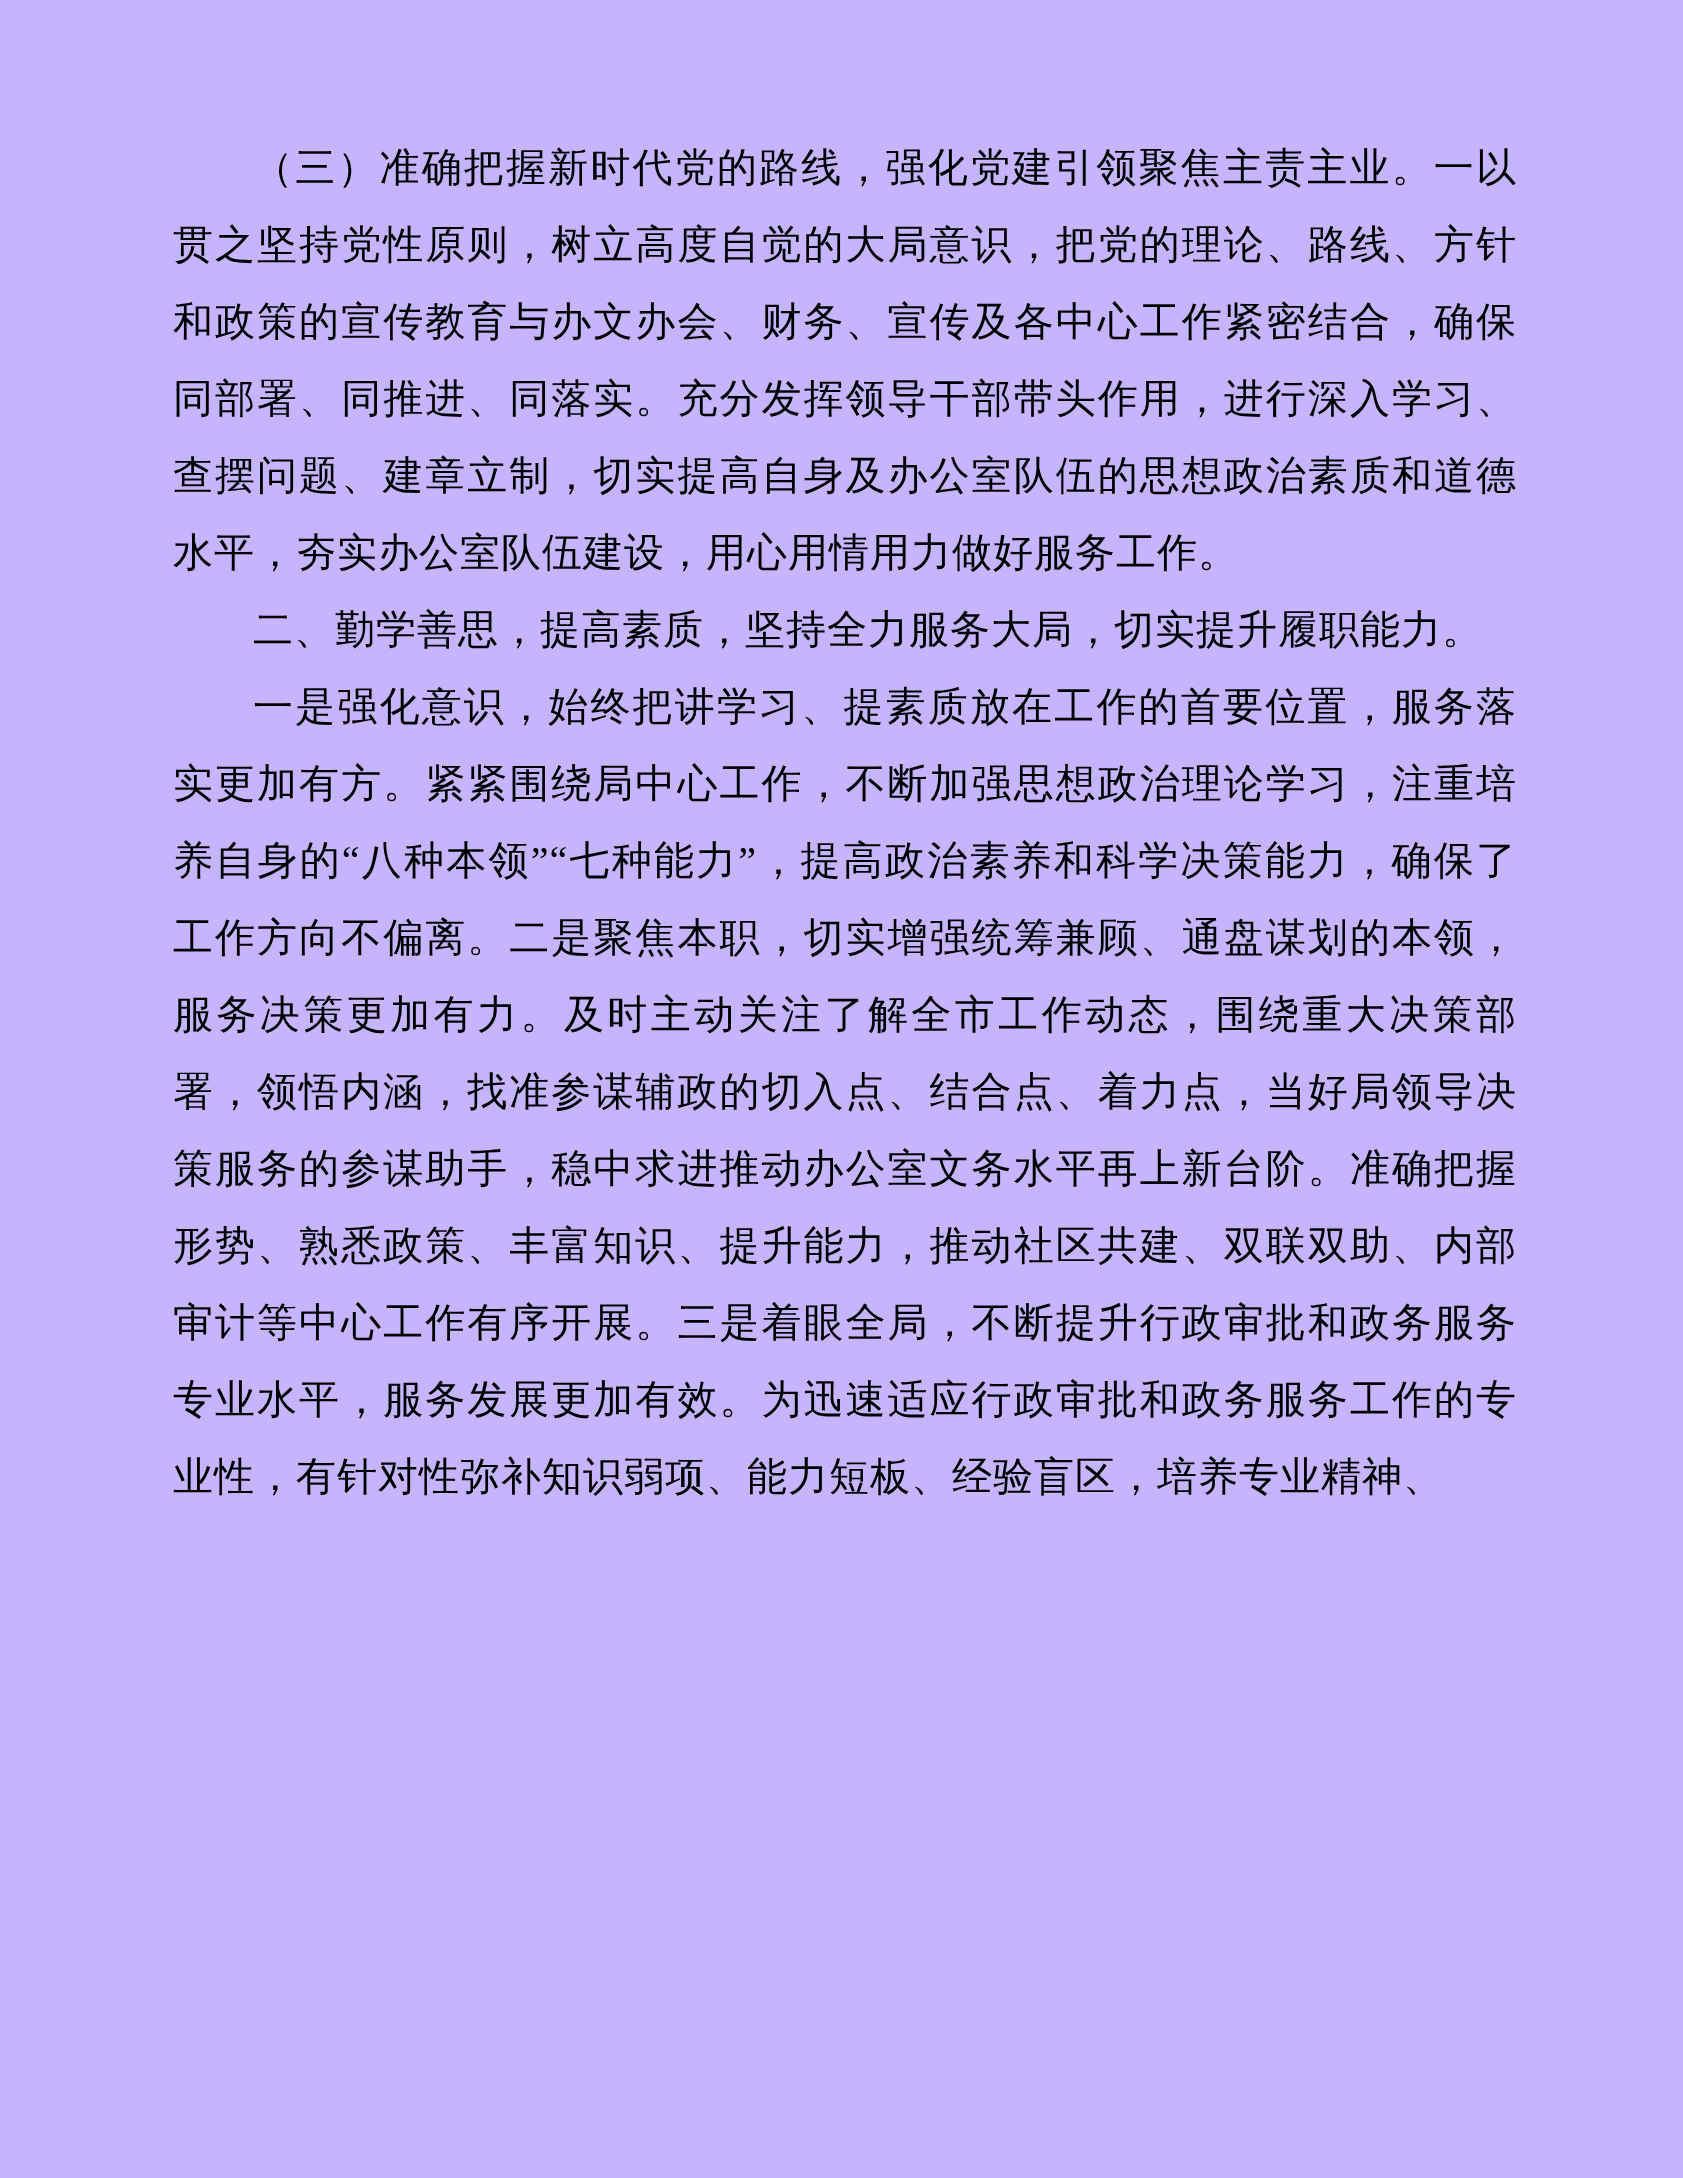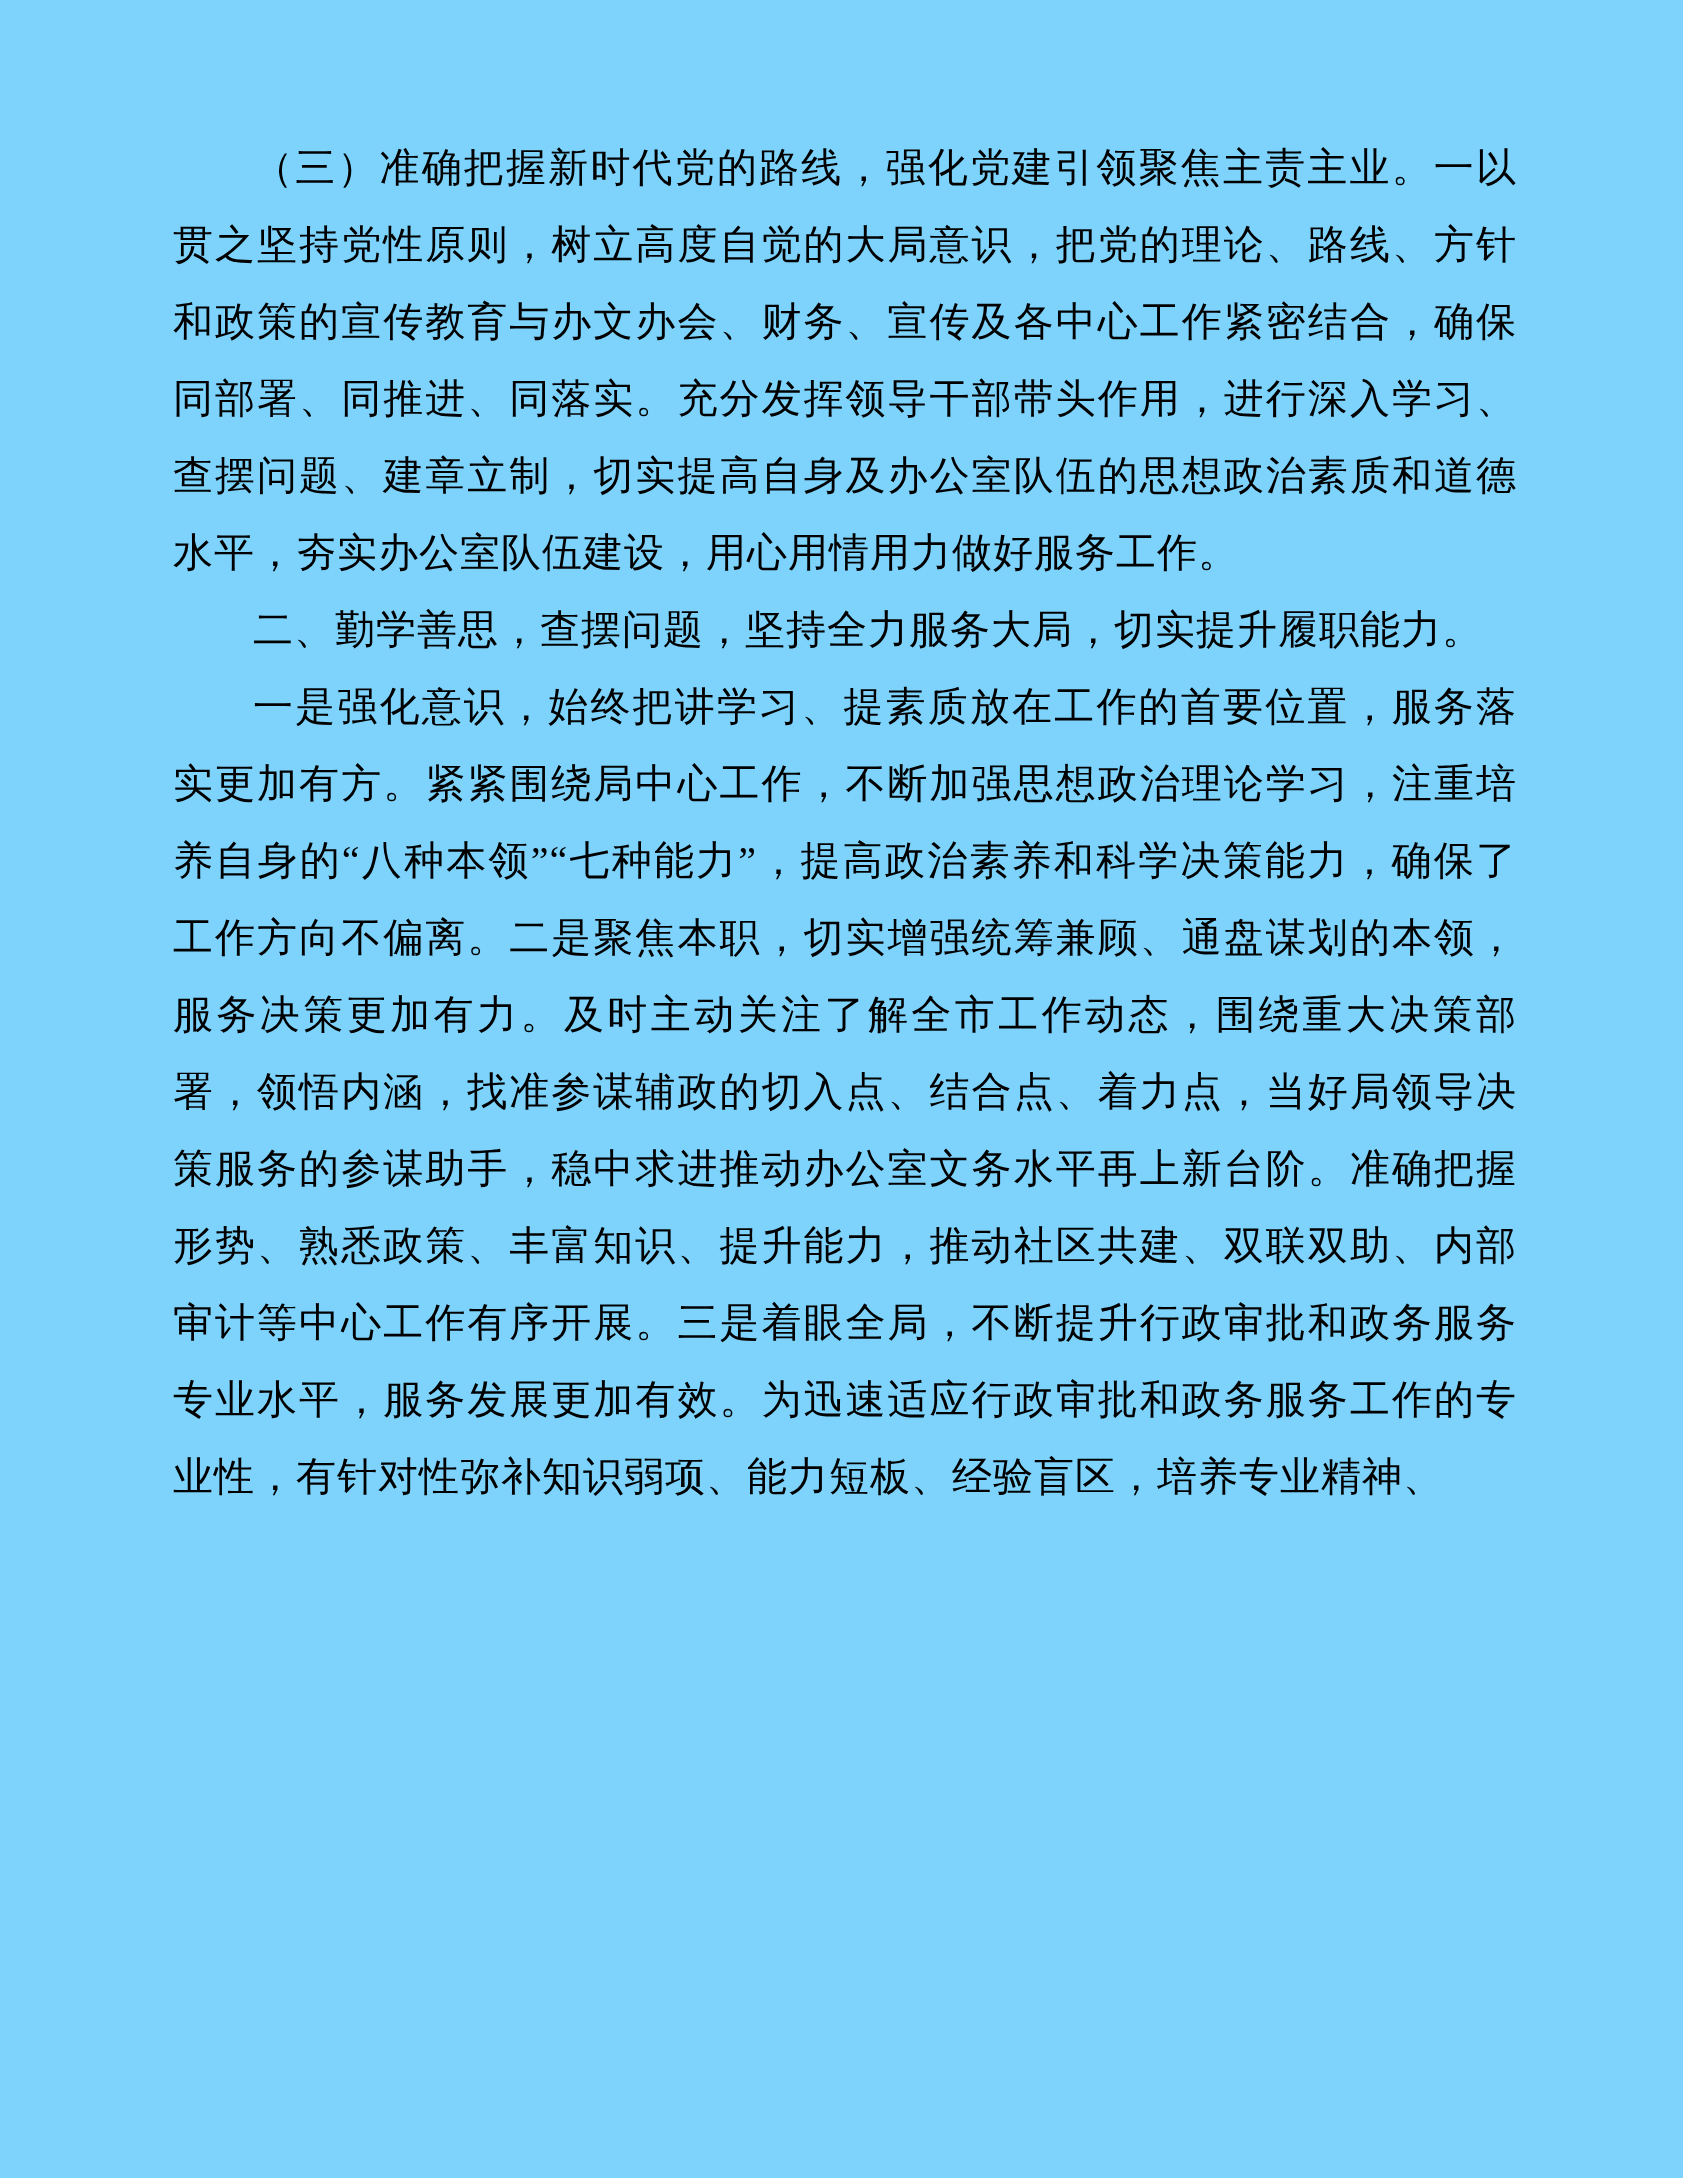--- a/index.html
+++ b/index.html
@@ -4,21 +4,21 @@
 <style>
   html, body {
     margin: 0;
     padding: 0;
     background: #ffffff;
   }
   .page {
     position: relative;
     width: 1683px;
     height: 2178px;
-    background: #7dd3fc;
+    background: #c4b5fd;
     overflow: hidden;
     box-sizing: border-box;
     font-family: "Liberation Serif", serif;
     color: #000000;
   }
   .content {
     position: absolute;
     left: 173px;
     top: 129px;
     width: 1344px;
@@ -33,17 +33,17 @@
     letter-spacing: 1px;
     word-break: break-all;
   }
 </style>
 </head>
 <body>
 
 <div class="page">
   <div class="content">
     <p class="para">（三）准确把握新时代党的路线，强化党建引领聚焦主责主业。一以贯之坚持党性原则，树立高度自觉的大局意识，把党的理论、路线、方针和政策的宣传教育与办文办会、财务、宣传及各中心工作紧密结合，确保同部署、同推进、同落实。充分发挥领导干部带头作用，进行深入学习、查摆问题、建章立制，切实提高自身及办公室队伍的思想政治素质和道德水平，夯实办公室队伍建设，用心用情用力做好服务工作。</p>
-    <p class="para">二、勤学善思，查摆问题，坚持全力服务大局，切实提升履职能力。</p>
+    <p class="para">二、勤学善思，提高素质，坚持全力服务大局，切实提升履职能力。</p>
     <p class="para">一是强化意识，始终把讲学习、提素质放在工作的首要位置，服务落实更加有方。紧紧围绕局中心工作，不断加强思想政治理论学习，注重培养自身的“八种本领”“七种能力”，提高政治素养和科学决策能力，确保了工作方向不偏离。二是聚焦本职，切实增强统筹兼顾、通盘谋划的本领，服务决策更加有力。及时主动关注了解全市工作动态，围绕重大决策部署，领悟内涵，找准参谋辅政的切入点、结合点、着力点，当好局领导决策服务的参谋助手，稳中求进推动办公室文务水平再上新台阶。准确把握形势、熟悉政策、丰富知识、提升能力，推动社区共建、双联双助、内部审计等中心工作有序开展。三是着眼全局，不断提升行政审批和政务服务专业水平，服务发展更加有效。为迅速适应行政审批和政务服务工作的专业性，有针对性弥补知识弱项、能力短板、经验盲区，培养专业精神、</p>
   </div>
 </div>
 
 
 </body></html>

